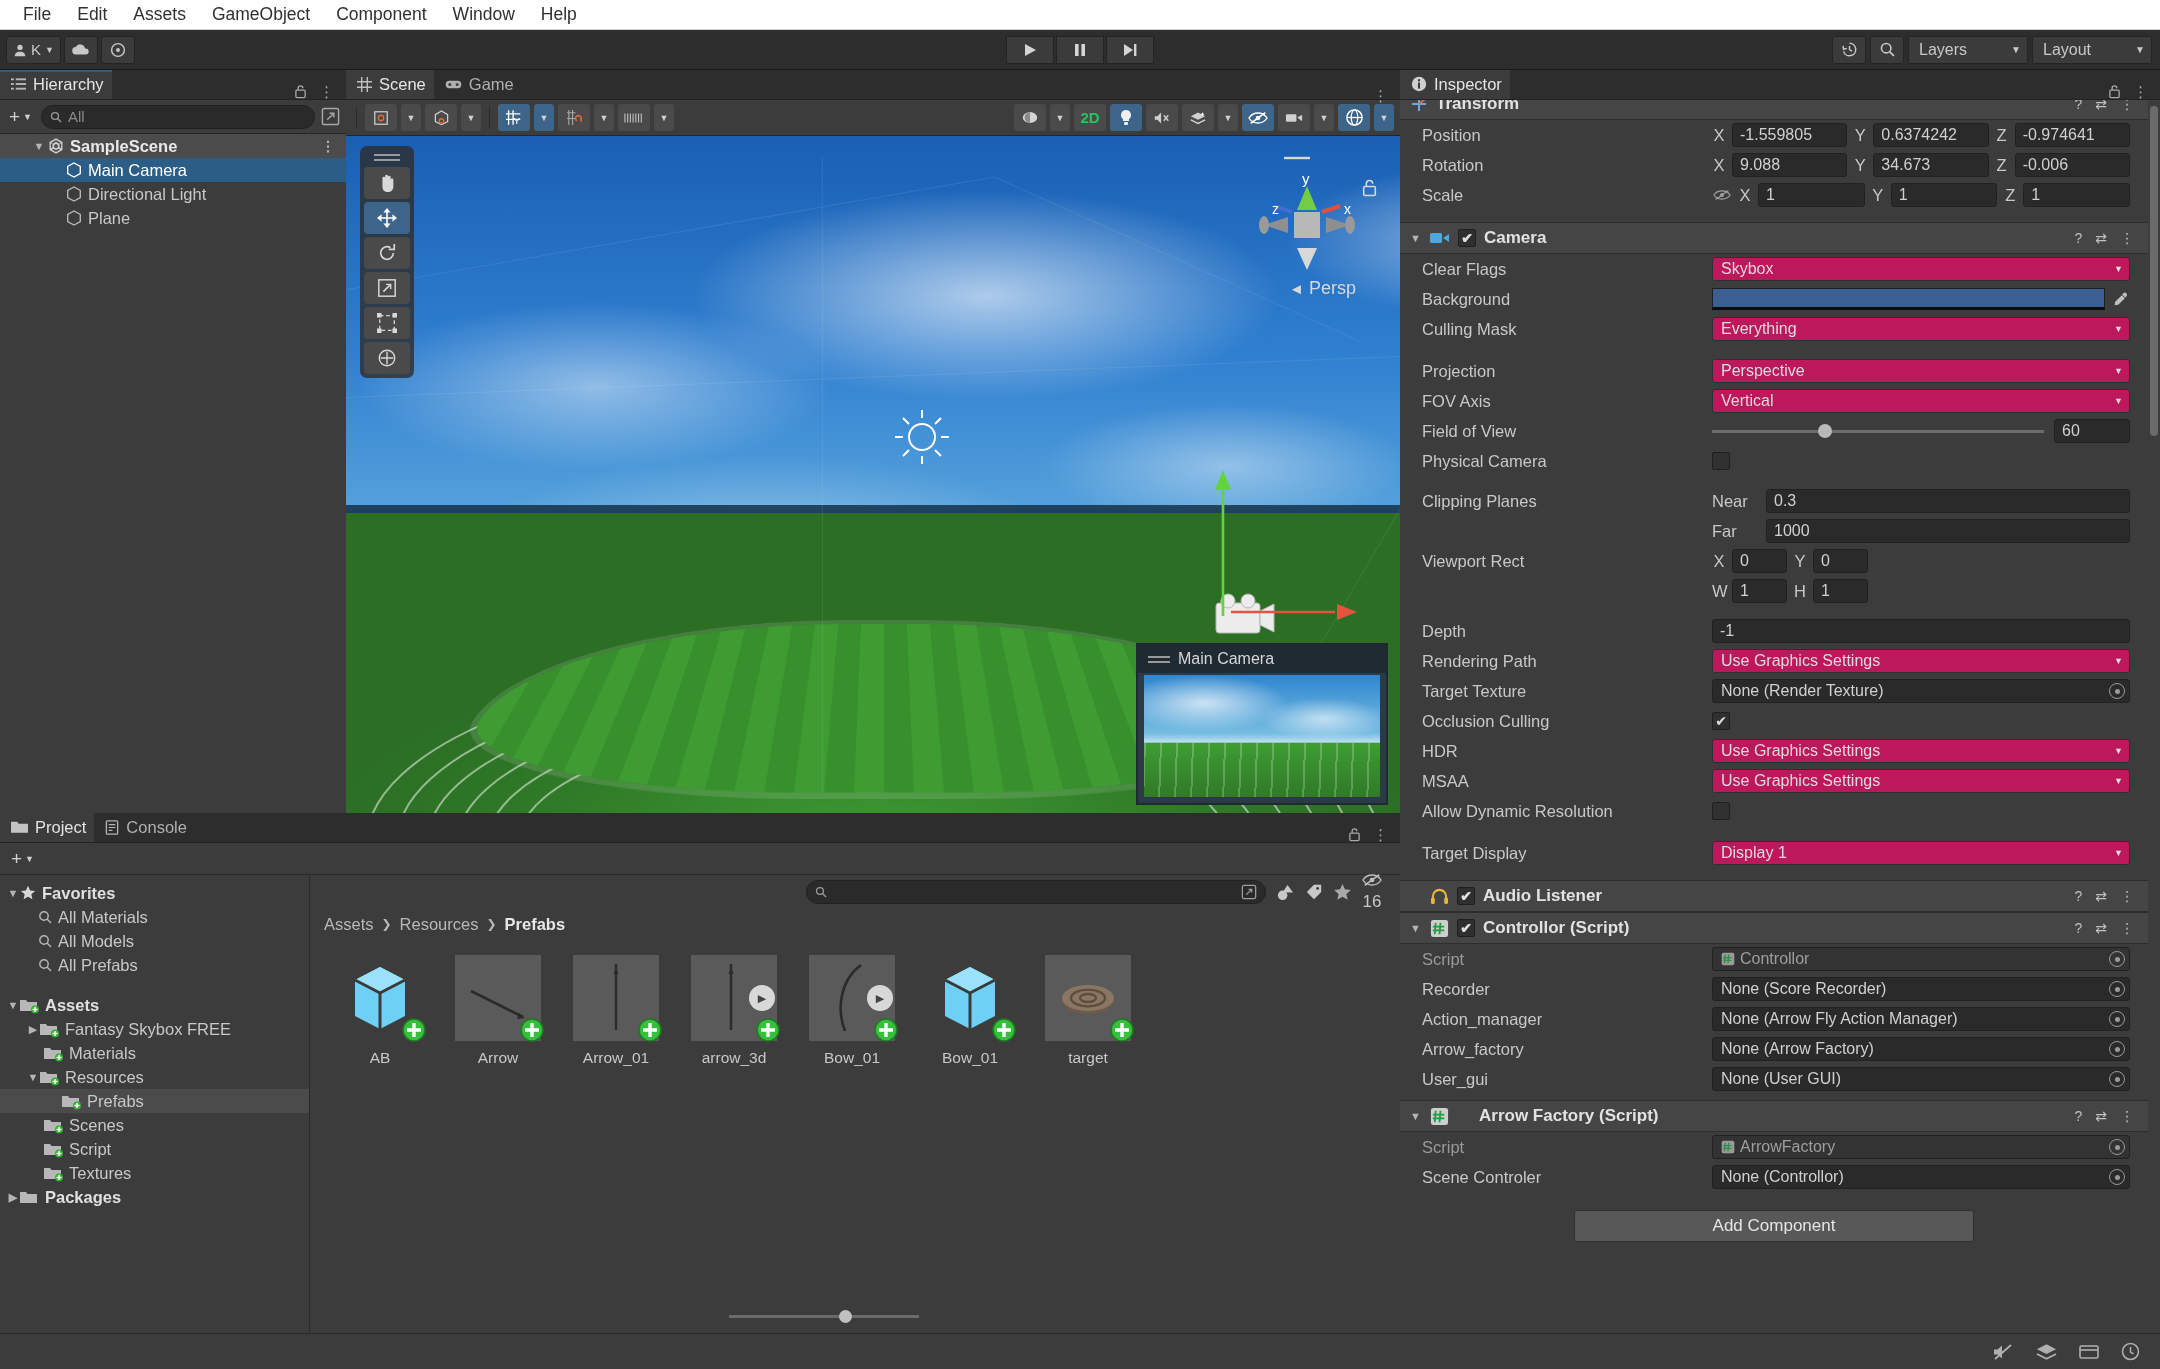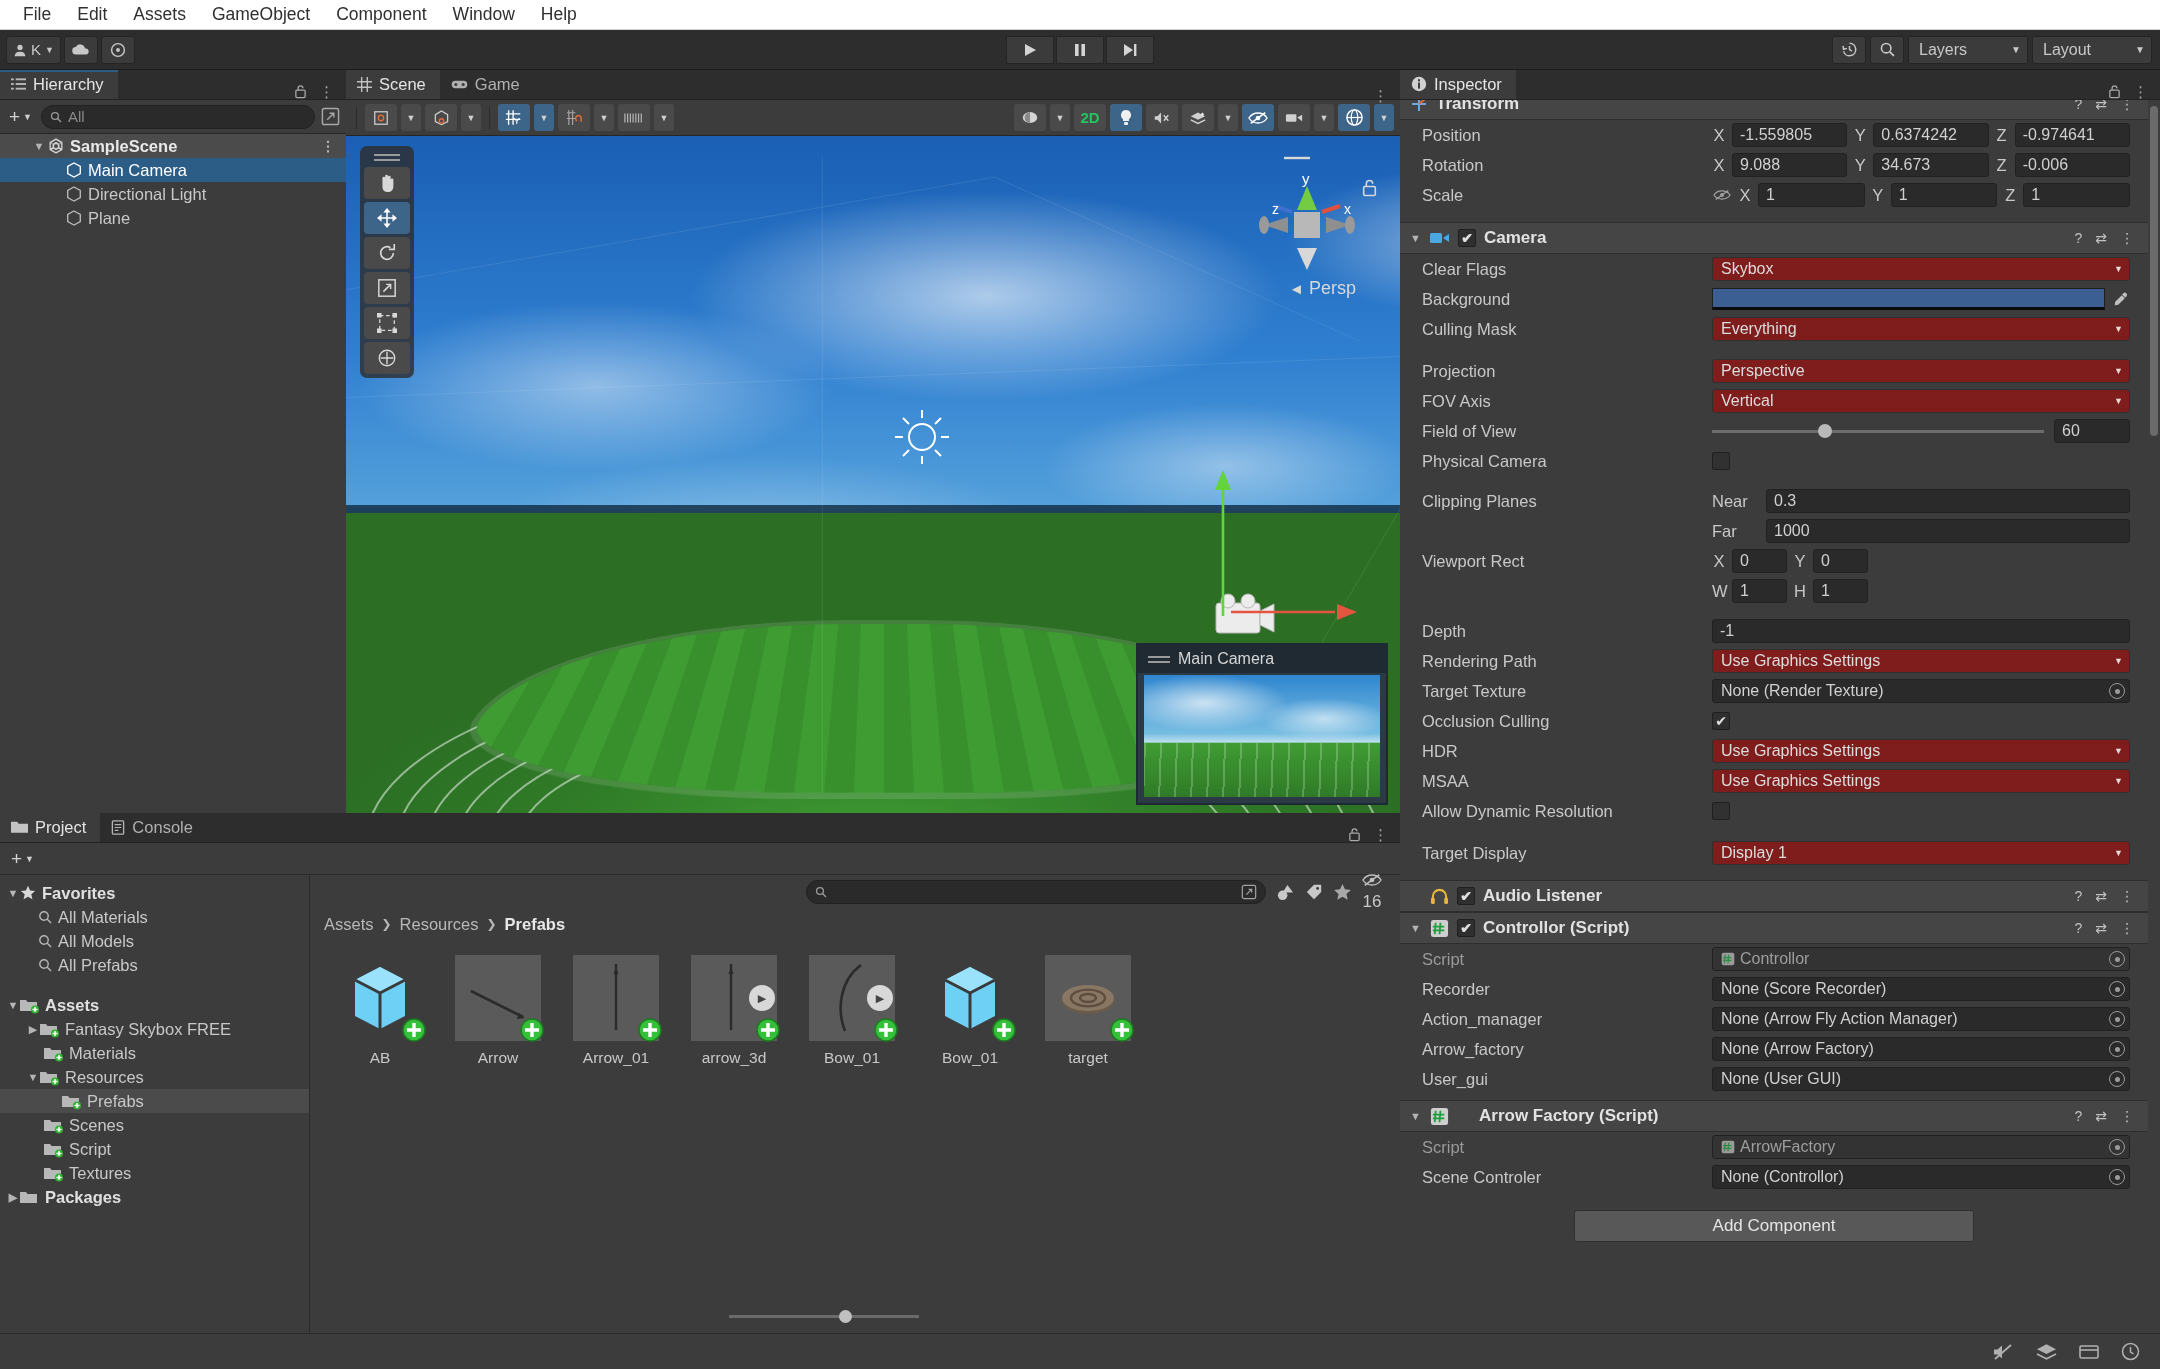--- a/index.html
+++ b/index.html
@@ -68,21 +68,21 @@
   .col-mid  { flex: 1; display: flex; flex-direction: column; min-width:0;}
   .col-right{ width: 760px; display: flex; flex-direction: column; min-width:0;}
 
   
   .panel { display: flex; flex-direction: column; background: #383838; min-height: 0; overflow: hidden; }
   .panel-tabs {
     height: 30px; background: #2d2d2d; display: flex; align-items: flex-end;
     flex: 0 0 30px; position: relative; border-bottom: 1px solid #222;
   }
   .ptab {
-    height: 30px; padding: 0 14px 0 11px; display: flex; align-items: center; gap: 7px;
+    height: 30px; padding: 0 8px 0 11px; display: flex; align-items: center; gap: 7px;
     font-size: 16.5px; color: #b0b0b0; background: transparent;
   }
   .ptab.active { background: #3c3c3c; color: #e4e4e4; }
   .ptab.active.blue-top { box-shadow: inset 0 3px 0 #2c5d87; }
   .ptab-icons { margin-left: auto; display: flex; align-items: center; gap: 12px; padding-right: 12px; color: #a8a8a8; }
 
   
   .hier-toolbar {
     height: 34px; background: #3c3c3c; display: flex; align-items: center;
     gap: 6px; padding: 0 6px; flex: 0 0 34px; border-bottom: 1px solid #262626;
@@ -226,21 +226,21 @@
   .row { height: 30px; display:flex; align-items:center; padding-left: 22px; font-size: 16.5px; color:#c8c8c8; }
   .row .lab { width: 290px; flex:0 0 290px; color:#c8c8c8; }
   .row .lab.dim { color:#9a9a9a; }
   .fields { flex:1; display:flex; align-items:center; gap:6px; padding-right: 18px; }
   .axis { color:#c8c8c8; width:14px; text-align:center; flex:0 0 14px;}
   .inp {
     flex:1; height: 24px; background:#2a2a2a; border:1px solid #212121; border-radius:3px;
     color:#d0d0d0; font-size:16px; display:flex; align-items:center; padding:0 7px; min-width:0; overflow:hidden; white-space:nowrap;
   }
   .dd {
-    flex:1; height: 24px; background:#7f1d1d; border:1px solid #2f2f2f; border-radius:3px;
+    flex:1; height: 24px; background:#be185d; border:1px solid #2f2f2f; border-radius:3px;
     color:#dcdcdc; font-size:16px; display:flex; align-items:center; justify-content:space-between;
     padding:0 6px 0 8px; min-width:0; overflow:hidden; white-space:nowrap;
   }
   .objfield {
     flex:1; height: 24px; background:#2a2a2a; border:1px solid #212121; border-radius:3px;
     color:#d0d0d0; font-size:16px; display:flex; align-items:center; justify-content:space-between;
     padding:0 4px 0 8px; min-width:0; overflow:hidden; white-space:nowrap;
   }
   .objfield.dim { background:#333333; color:#9e9e9e; }
   .objfield .oleft { display:flex; align-items:center; gap:5px; overflow:hidden; }

